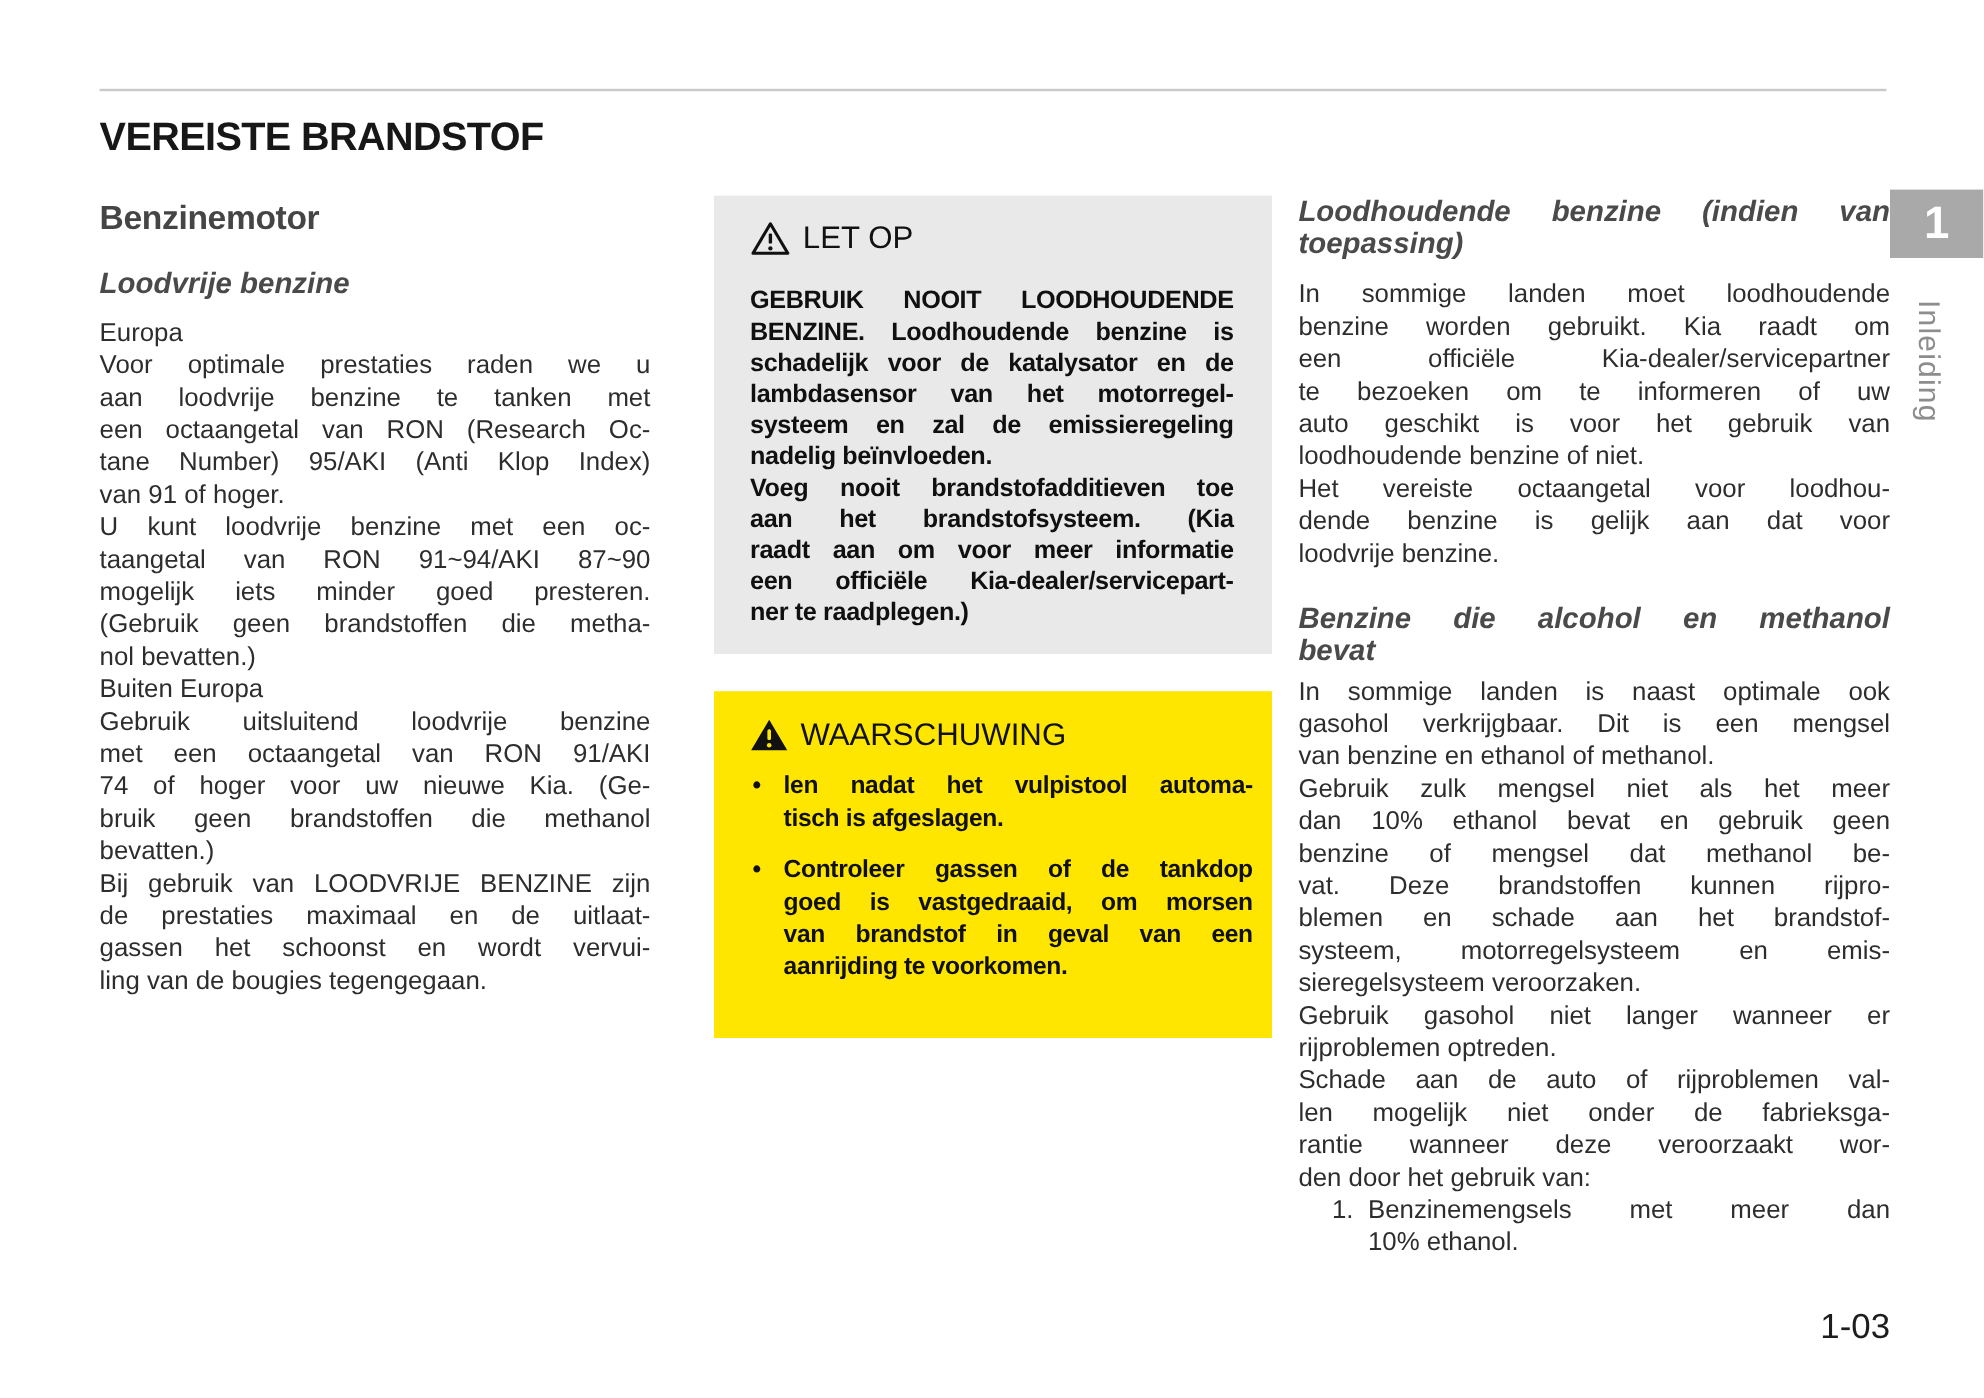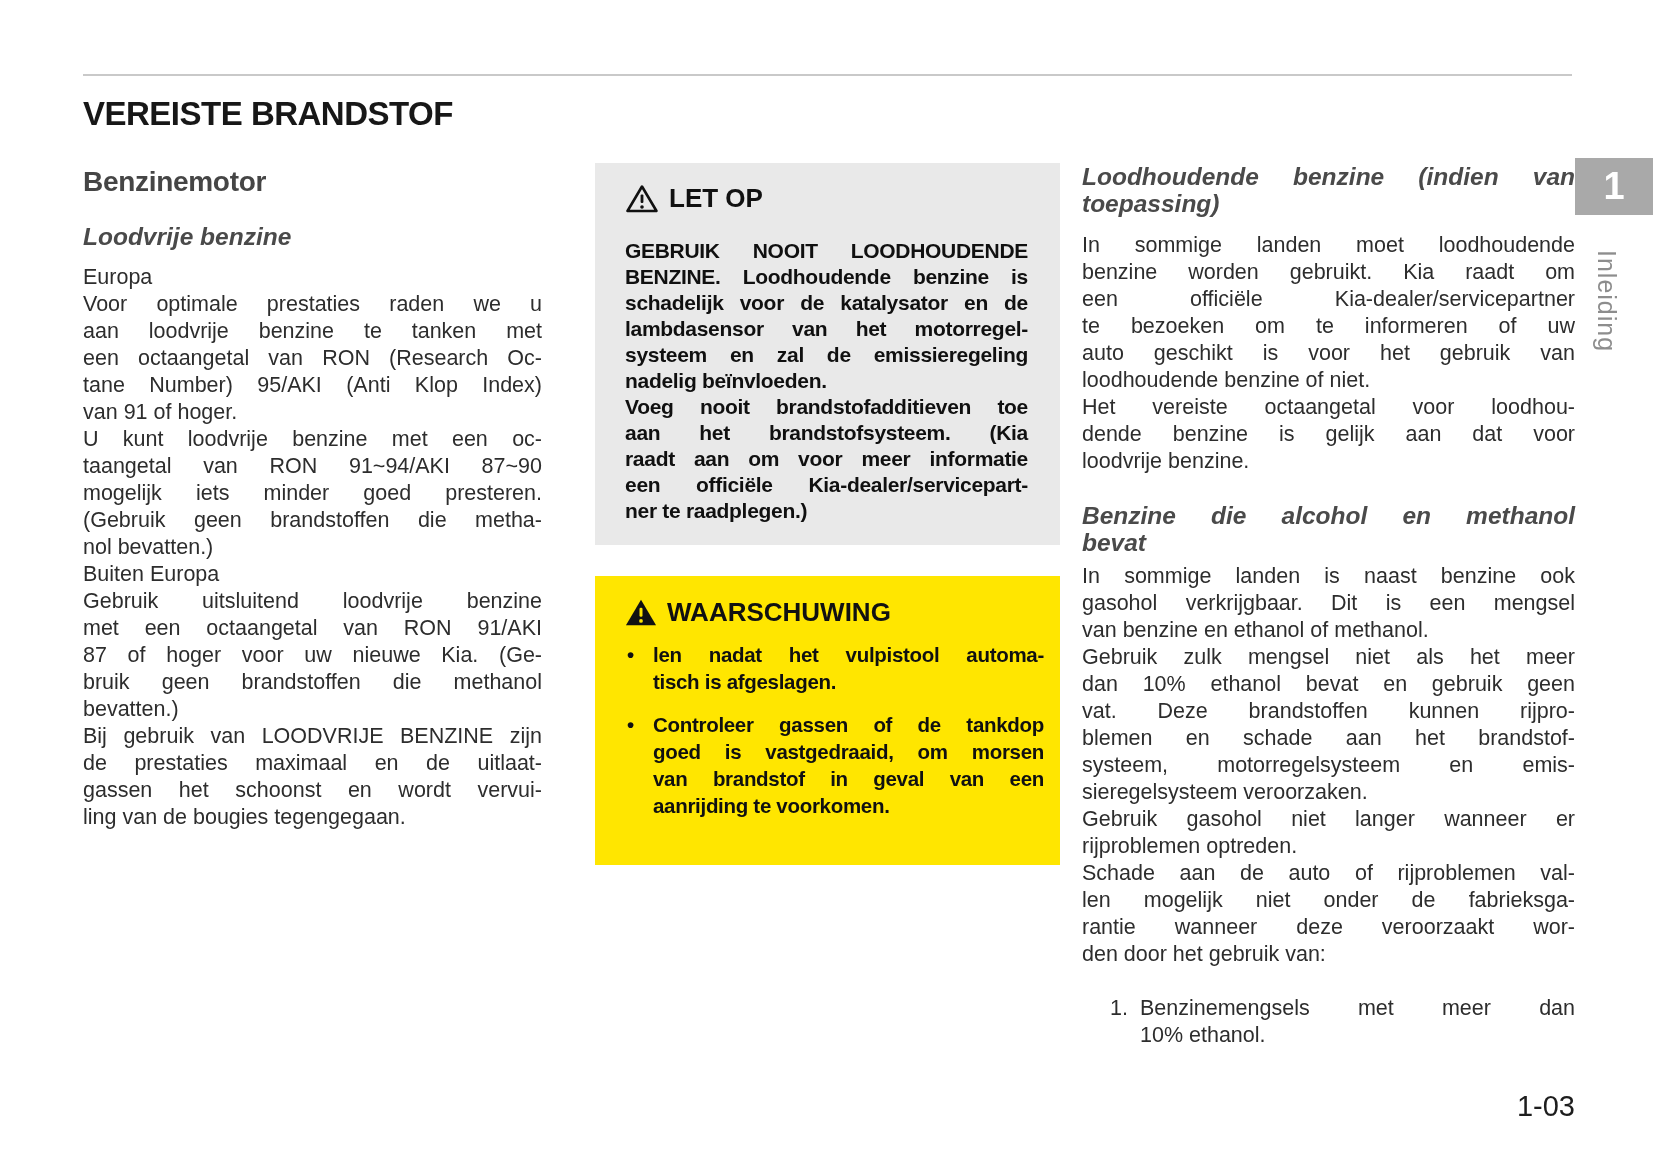--- a/index.html
+++ b/index.html
@@ -27,21 +27,21 @@
   .line.j { text-align:justify; text-align-last:justify; }
 
   .col1-body { position:absolute; left:83px; top:264px; width:459px; }
 
   
   .box { position:absolute; left:595px; width:465px; box-sizing:border-box; }
   .caution-box { top:163px; height:382px; background:#e9e9e9; padding:20px 20px 0 30px; }
   .warning-box { top:576px; height:289px; background:#ffe600; padding:21px 16px 0 30px; }
   .box-title {
     display:flex; align-items:center; gap:10px;
-    font-size:26px; font-weight:bold; color:#111; letter-spacing:0;
+    font-size:26px; font-weight:normal; color:#111; letter-spacing:0;
   }
   .box-title svg { flex:0 0 auto; }
   .box-body {
     margin-top:24px; font-size:21px; font-weight:bold; color:#101010;
     line-height:26px; letter-spacing:-0.3px; width:403px;
   }
   .bullets { margin-top:13px; }
   .bullet-item { position:relative; padding-left:28px; margin-bottom:16px; }
   .bullet-item .marker { position:absolute; left:2px; top:0; font-weight:bold; color:#101010; font-size:20.5px; line-height:27px; }
   .bullet-item .btext { font-size:20.5px; font-weight:bold; color:#101010; line-height:27px; letter-spacing:-0.3px; }
@@ -95,21 +95,21 @@
       <div class="line j">tane Number) 95/AKI (Anti Klop Index)</div>
       <div class="line">van 91 of hoger.</div>
       <div class="line j">U kunt loodvrije benzine met een oc-</div>
       <div class="line j">taangetal van RON 91~94/AKI 87~90</div>
       <div class="line j">mogelijk iets minder goed presteren.</div>
       <div class="line j">(Gebruik geen brandstoffen die metha-</div>
       <div class="line">nol bevatten.)</div>
       <div class="line">Buiten Europa</div>
       <div class="line j">Gebruik uitsluitend loodvrije benzine</div>
       <div class="line j">met een octaangetal van RON 91/AKI</div>
-      <div class="line j">87 of hoger voor uw nieuwe Kia. (Ge-</div>
+      <div class="line j">74 of hoger voor uw nieuwe Kia. (Ge-</div>
       <div class="line j">bruik geen brandstoffen die methanol</div>
       <div class="line">bevatten.)</div>
       <div class="line j">Bij gebruik van LOODVRIJE BENZINE zijn</div>
       <div class="line j">de prestaties maximaal en de uitlaat-</div>
       <div class="line j">gassen het schoonst en wordt vervui-</div>
       <div class="line">ling van de bougies tegengegaan.</div>
     </div>
 
   <div class="box caution-box" style="background: rgb(233, 233, 233);">
     <div class="box-title">
@@ -178,25 +178,26 @@
         <div class="line">loodhoudende benzine of niet.</div>
         <div class="line j">Het vereiste octaangetal voor loodhou-</div>
         <div class="line j">dende benzine is gelijk aan dat voor</div>
         <div class="line">loodvrije benzine.</div>
       </div>
     <div class="col3-h h-alcohol">
         <div class="line j">Benzine die alcohol en methanol</div>
         <div class="line">bevat</div>
       </div>
     <div class="para2 body-text">
-        <div class="line j">In sommige landen is naast benzine ook</div>
+        <div class="line j">In sommige landen is naast optimale ook</div>
         <div class="line j">gasohol verkrijgbaar. Dit is een mengsel</div>
         <div class="line">van benzine en ethanol of methanol.</div>
         <div class="line j">Gebruik zulk mengsel niet als het meer</div>
         <div class="line j">dan 10% ethanol bevat en gebruik geen</div>
+        <div class="line j">benzine of mengsel dat methanol be-</div>
         <div class="line j">vat. Deze brandstoffen kunnen rijpro-</div>
         <div class="line j">blemen en schade aan het brandstof-</div>
         <div class="line j">systeem, motorregelsysteem en emis-</div>
         <div class="line">sieregelsysteem veroorzaken.</div>
         <div class="line j">Gebruik gasohol niet langer wanneer er</div>
         <div class="line">rijproblemen optreden.</div>
         <div class="line j">Schade aan de auto of rijproblemen val-</div>
         <div class="line j">len mogelijk niet onder de fabrieksga-</div>
         <div class="line j">rantie wanneer deze veroorzaakt wor-</div>
         <div class="line">den door het gebruik van:</div>

